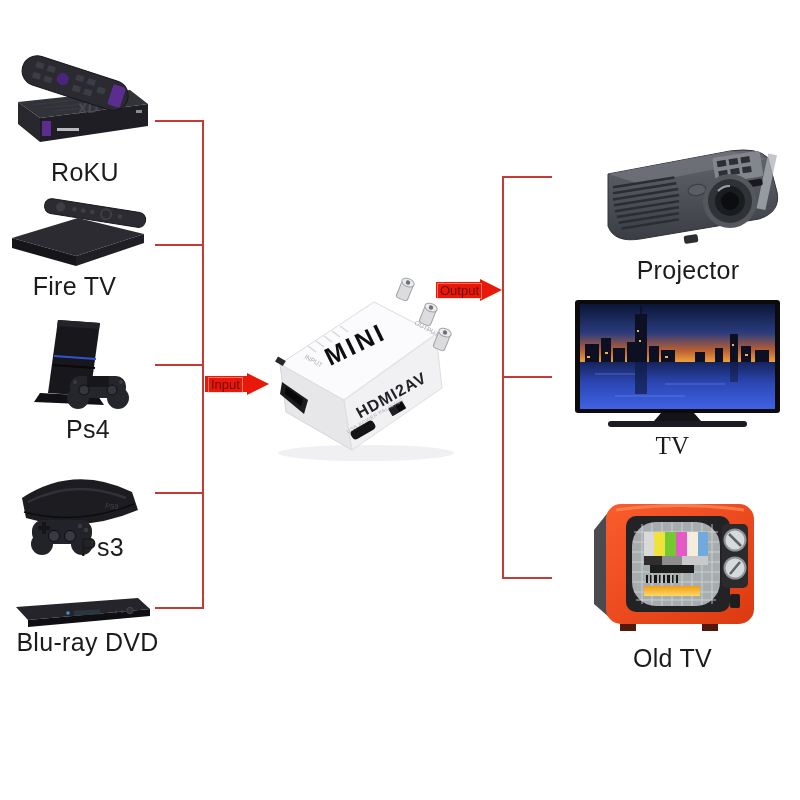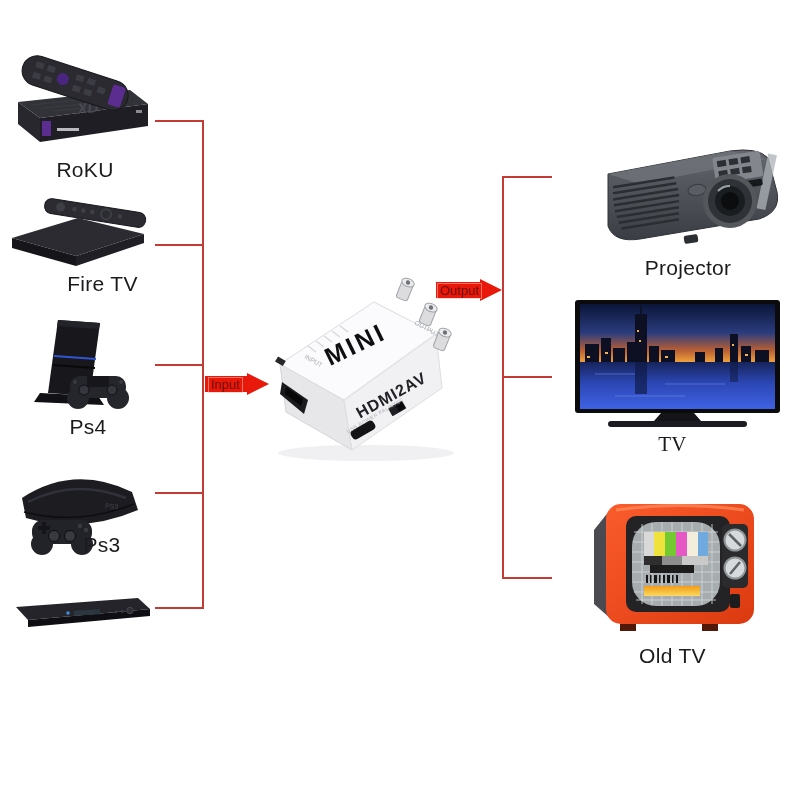--- a/index.html
+++ b/index.html
@@ -1,20 +1,20 @@
 <!DOCTYPE html>
 <html><head>
 <meta charset="utf-8">
 <style>
   html,body{margin:0;padding:0;background:#ffffff;}
   #canvas{position:relative;width:800px;height:800px;background:#ffffff;overflow:hidden;
           font-family:"Liberation Sans",sans-serif;}
   .dev{position:absolute;}
   .dev svg{display:block;width:100%;height:100%;}
-  .dev-label{position:absolute;text-align:center;font-size:21px;color:#1b1b1d;letter-spacing:.3px;}
+  .dev-label{position:absolute;text-align:center;font-size:25px;color:#1b1b1d;letter-spacing:.3px;}
   .line{position:absolute;background:#c23b35;}
   .arrow{position:absolute;}
   .arrow .body{position:absolute;left:0;top:3px;height:16px;background:#e8190b;}
   .arrow .head{position:absolute;top:0;width:0;height:0;border-top:11px solid transparent;
                border-bottom:11px solid transparent;border-left:22px solid #e8190b;}
   .arrow .txt{position:absolute;top:4px;font-size:13px;color:#6e0f06;line-height:14px;
               padding:0 2px;border:1px solid rgba(255,190,180,.55);}
 </style>
 </head>
 <body>
@@ -72,21 +72,21 @@
         <rect x="36" y="12" width="102" height="15" rx="7" fill="#2b2b31" stroke="#191920"></rect>
         <circle cx="52" cy="19" r="4.5" fill="#3e3e46"></circle>
         <circle cx="66" cy="19" r="2.3" fill="#3e3e46"></circle>
         <circle cx="75" cy="19" r="2.3" fill="#3e3e46"></circle>
         <circle cx="84" cy="19" r="2.3" fill="#3e3e46"></circle>
         <circle cx="98" cy="19" r="5" fill="none" stroke="#3e3e46" stroke-width="2"></circle>
         <circle cx="112" cy="19" r="2.3" fill="#3e3e46"></circle>
       </g>
     </svg>
   </div>
-  <div class="dev-label" style="left:40px;top:272px;width:125px;">Fire TV</div>
+  <div class="dev-label" style="left:12px;top:272px;width:125px;">Fire TV</div>
 
   <div class="dev" style="left:24px;top:316px;width:112px;height:98px;">
     <svg viewBox="0 0 112 98">
       <polygon points="34,4 76,7 66,80 24,77" fill="#17171c"></polygon>
       <polygon points="34,4 76,7 75,13 33,10" fill="#23232a"></polygon>
       <line x1="30" y1="40" x2="72" y2="43" stroke="#2f55d4" stroke-width="2"></line>
       <line x1="29" y1="49" x2="71" y2="52" stroke="#0a0a0d" stroke-width="2"></line>
       <polygon points="16,77 74,80 80,89 10,86" fill="#101015"></polygon>
       <g>
         <circle cx="54" cy="82" r="11" fill="#25252c"></circle>
@@ -129,20 +129,21 @@
     <svg viewBox="0 0 140 36">
       <polygon points="4,13 126,4 138,15 16,26" fill="#24242a"></polygon>
       <polygon points="16,26 138,15 138,22 16,33" fill="#0e0e13"></polygon>
       <rect x="62" y="16" width="26" height="5" fill="#2c3640" transform="rotate(-3 75 18)"></rect>
       <circle cx="56" cy="19" r="1.8" fill="#3f8fd8"></circle>
       <circle cx="118" cy="16.5" r="3.2" fill="#2e2e36" stroke="#44444d"></circle>
       <circle cx="104" cy="18" r="1.4" fill="#3c3c45"></circle>
       <circle cx="110" cy="17.5" r="1.4" fill="#3c3c45"></circle>
     </svg>
   </div>
+  <div class="dev-label" style="left:15px;top:628px;width:145px;">Blu-ray DVD</div>
 
   <div class="arrow" style="left:205px;top:373px;width:64px;height:22px;">
     <div class="body" style="width:42px;"></div>
     <div class="head" style="left:42px;"></div>
     <div class="txt" style="left:3px;">Input</div>
   </div>
 
   <div class="dev" style="left:256px;top:260px;width:250px;height:205px;">
     <svg viewBox="0 0 250 205">
       <ellipse cx="110" cy="193" rx="88" ry="8" fill="#f0f0f2"></ellipse>

